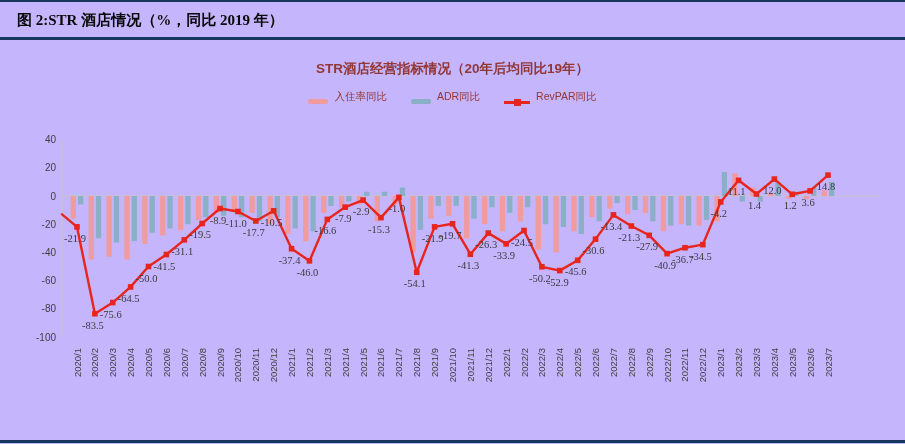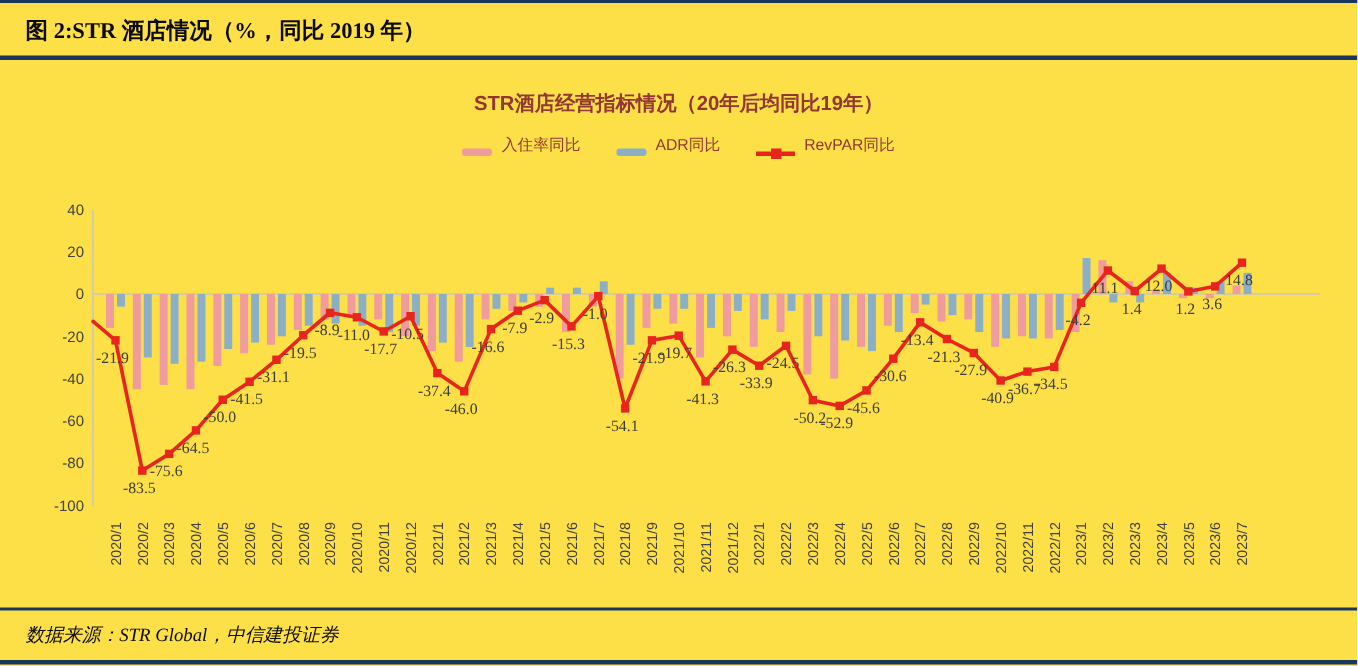--- a/index.html
+++ b/index.html
@@ -1,16 +1,16 @@
 <!DOCTYPE html>
 <html><head>
 <meta charset="utf-8">
 <style>
   html,body{margin:0;padding:0;background:#fff;}
-  .page{position:relative;width:905px;height:444px;background:#fde047;
+  .page{position:relative;width:905px;height:444px;background:#c4b5fd;
         font-family:"Liberation Sans",sans-serif;box-sizing:border-box;overflow:hidden;
         border-top:2px solid #17375E;}
   .fig-header{position:absolute;top:2px;left:0;right:0;height:36px;border-bottom:3px solid #17375E;
         display:flex;align-items:center;padding-left:17px;box-sizing:border-box;}
   .fig-title{font-family:"Liberation Serif",serif;font-weight:bold;font-size:15px;color:#0a0a0a;}
   .chart-title{position:absolute;top:58px;left:0;width:100%;text-align:center;
         font-weight:bold;font-size:13.5px;color:#943634;}
   .legend{position:absolute;top:88px;left:0;width:100%;display:flex;justify-content:center;
         gap:24px;align-items:center;}
   .legend-item{display:flex;align-items:flex-end;gap:6px;font-size:10.5px;color:#943634;}
@@ -290,17 +290,14 @@
         <text x="718.7142857142857" y="214.922" text-anchor="middle" class="dlabel">-4.2</text>
         <text x="736.5952380952381" y="193.349" text-anchor="middle" class="dlabel">11.1</text>
         <text x="754.4761904761904" y="207.026" text-anchor="middle" class="dlabel">1.4</text>
         <text x="772.3571428571428" y="192.08" text-anchor="middle" class="dlabel">12.0</text>
         <text x="790.2380952380952" y="207.308" text-anchor="middle" class="dlabel">1.2</text>
         <text x="808.1190476190476" y="203.924" text-anchor="middle" class="dlabel">3.6</text>
         <text x="826" y="188.132" text-anchor="middle" class="dlabel">14.8</text>
       </g>
     </svg>
 
-  <div class="fig-footer">
-    <span class="src">数据来源：STR Global，中信建投证券</span>
-  </div>
   <div class="bottom-rule"></div>
 </div>
 
 </body></html>

